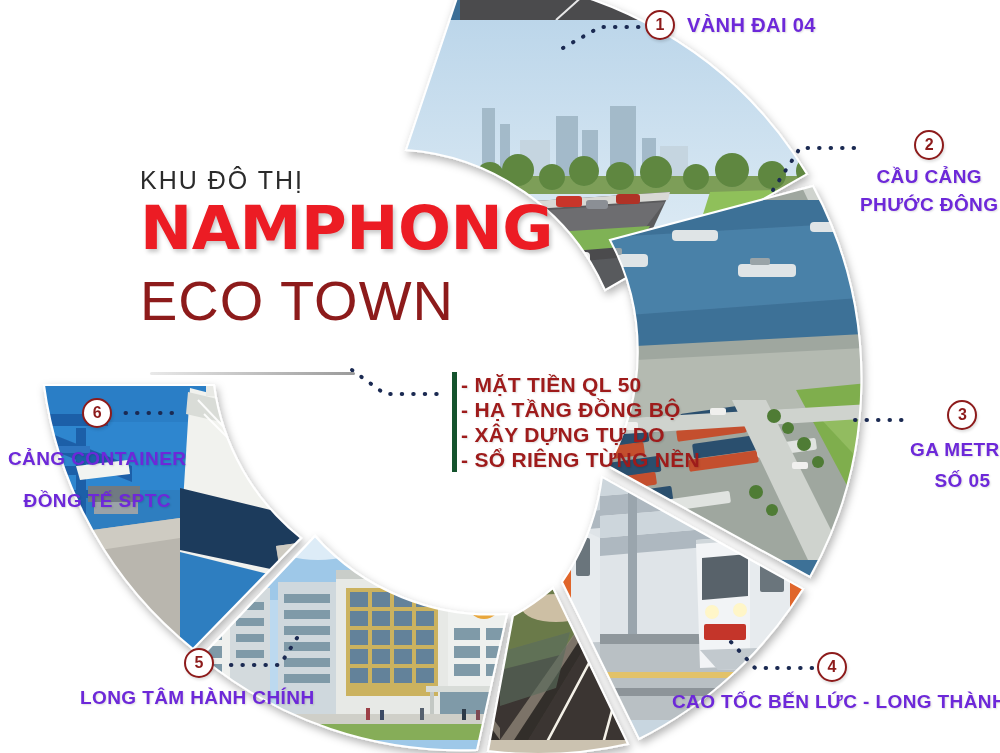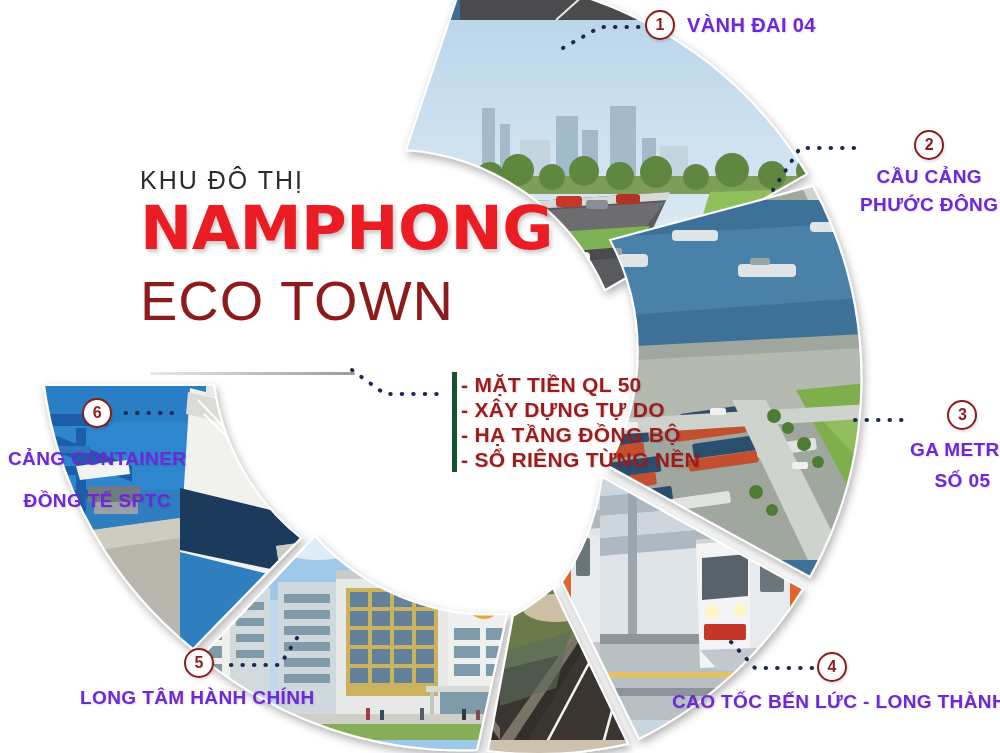--- a/index.html
+++ b/index.html
@@ -569,22 +569,22 @@
 
   <div class="title-block">
     <div class="kicker">KHU ĐÔ THỊ</div>
     <div class="brand">NAMPHONG</div>
     <div class="eco">ECO TOWN</div>
   </div>
 
   <div class="facts">
     <ul>
       <li>- MẶT TIỀN QL 50</li>
+      <li>- HẠ TẦNG ĐỒNG BỘ</li>
       <li>- XÂY DỰNG TỰ DO</li>
-      <li>- HẠ TẦNG ĐỒNG BỘ</li>
       <li>- SỔ RIÊNG TỪNG NỀN</li>
     </ul>
   </div>
 
   <div class="callout" id="co1">
     <div class="row">
       <div class="badge">1</div>
       <div class="clabel">VÀNH ĐAI 04</div>
     </div>
   </div>

